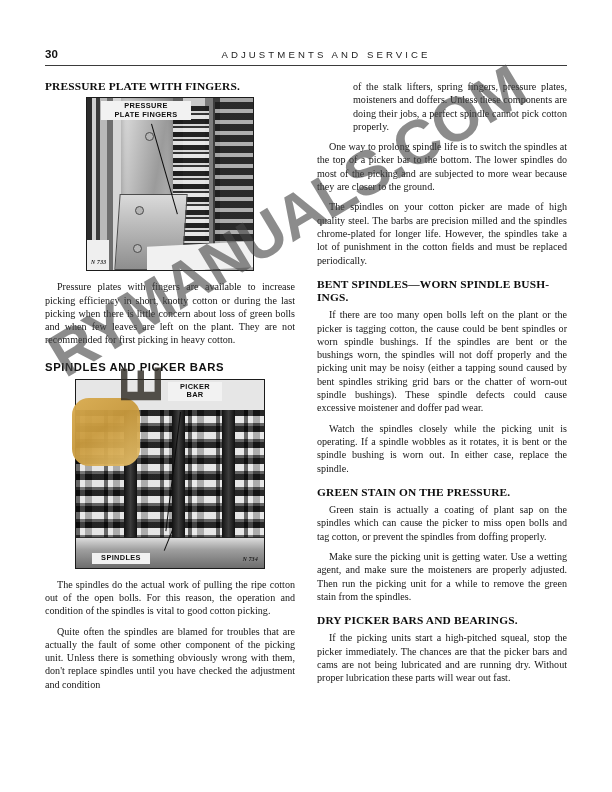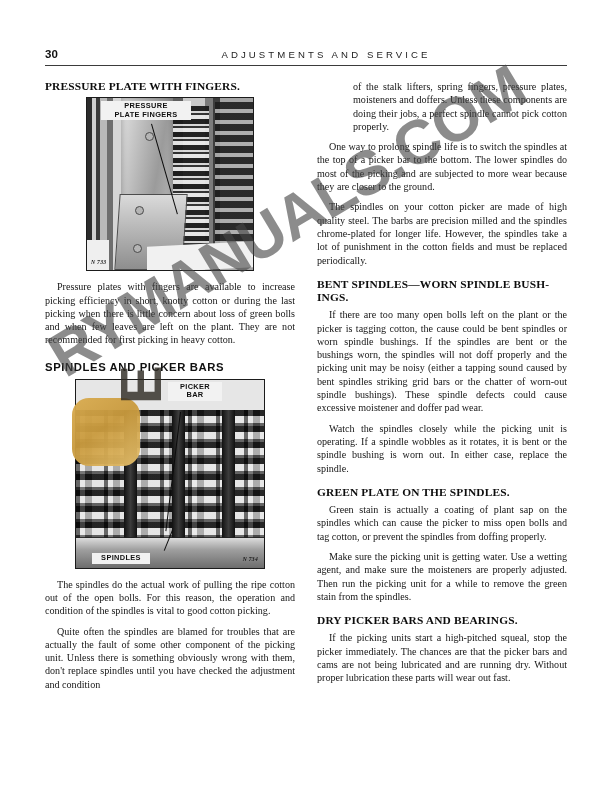--- a/index.html
+++ b/index.html
@@ -411,21 +411,21 @@
 
     <p class="body" style="text-indent:0;margin-left:36px;">of the stalk lifters, spring fingers, pressure plates, moisteners and doffers. Unless these components are doing their jobs, a perfect spindle cannot pick cotton properly.</p>
 
     <p class="body">One way to prolong spindle life is to switch the spindles at the top of a picker bar to the bottom. The lower spindles do most of the picking and are subjected to more wear because they are closer to the ground.</p>
     <p class="body">The spindles on your cotton picker are made of high quality steel. The barbs are precision milled and the spindles chrome-plated for longer life. However, the spindles take a lot of punishment in the cotton fields and must be replaced periodically.</p>
 
     <h2 class="sec gap">BENT SPINDLES—WORN SPINDLE BUSH-INGS.</h2>
     <p class="body">If there are too many open bolls left on the plant or the picker is tagging cotton, the cause could be bent spindles or worn spindle bushings. If the spindles are bent or the bushings worn, the spindles will not doff properly and the picking unit may be noisy (either a tapping sound caused by bent spindles striking grid bars or the chatter of worn-out spindle bushings). These spindle defects could cause excessive moistener and doffer pad wear.</p>
     <p class="body">Watch the spindles closely while the picking unit is operating. If a spindle wobbles as it rotates, it is bent or the spindle bushing is worn out. In either case, replace the spindle.</p>
 
-    <h2 class="sec gap">GREEN PLATE ON THE SPINDLES.</h2>
+    <h2 class="sec gap">GREEN STAIN ON THE PRESSURE.</h2>
     <p class="body">Green stain is actually a coating of plant sap on the spindles which can cause the picker to miss open bolls and tag cotton, or prevent the spindles from doffing properly.</p>
     <p class="body">Make sure the picking unit is getting water. Use a wetting agent, and make sure the moisteners are properly adjusted. Then run the picking unit for a while to remove the green stain from the spindles.</p>
 
     <h2 class="sec gap">DRY PICKER BARS AND BEARINGS.</h2>
     <p class="body">If the picking units start a high-pitched squeal, stop the picker immediately. The chances are that the picker bars and cams are not being lubricated and are running dry. Without proper lubrication these parts will wear out fast.</p>
   </div>
 
   <div class="wm">
     <div class="wm-text">RYMANUALS.COM</div>
     <div class="wm-logo"></div>

